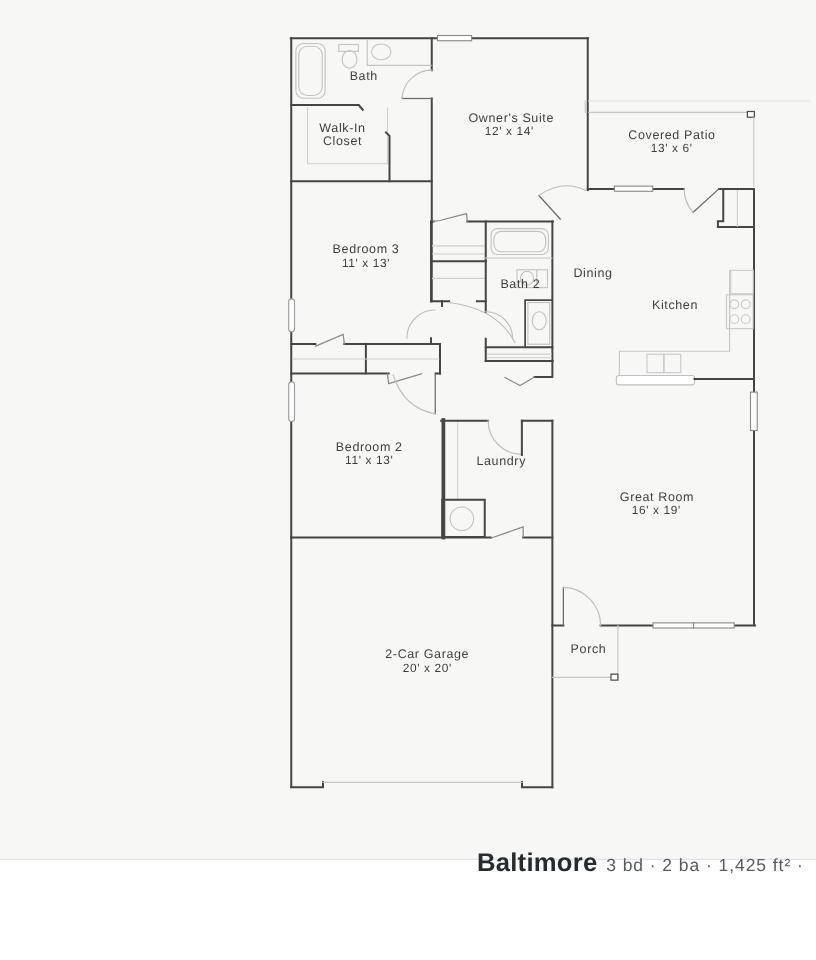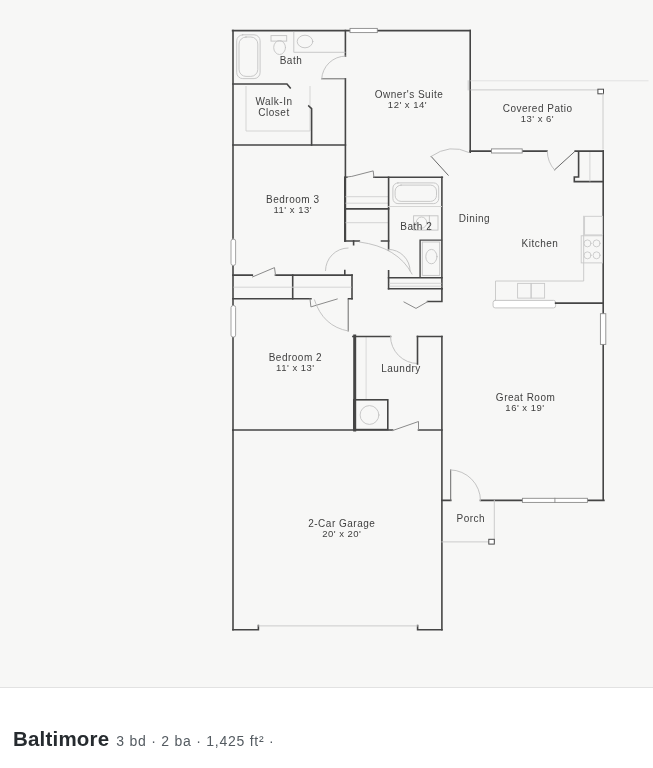--- a/index.html
+++ b/index.html
@@ -1,19 +1,19 @@
 <!DOCTYPE html>
 <html><head>
 <meta charset="utf-8">
 <style>
   html,body{margin:0;padding:0;}
   body{width:653px;height:768px;background:#ffffff;font-family:"Liberation Sans",sans-serif;}
   .wrap{position:relative;width:653px;height:768px;}
   svg{display:block;}
-  .cap{position:absolute;left:13px;top:727px;width:630px;}
+  .cap{position:absolute;left:13px;top:679px;width:630px;text-align:right;}
   .cap b{font-size:20.5px;font-weight:bold;color:#262b2f;letter-spacing:0.2px;}
   .cap span{font-size:14px;color:#545b61;margin-left:7px;letter-spacing:0.75px;}
 </style>
 </head>
 <body>
 <div class="wrap">
 
 <svg width="653" height="768" viewBox="0 0 653 768">
 
   <rect x="0" y="0" width="653" height="687.5" fill="#f7f7f6"></rect>

